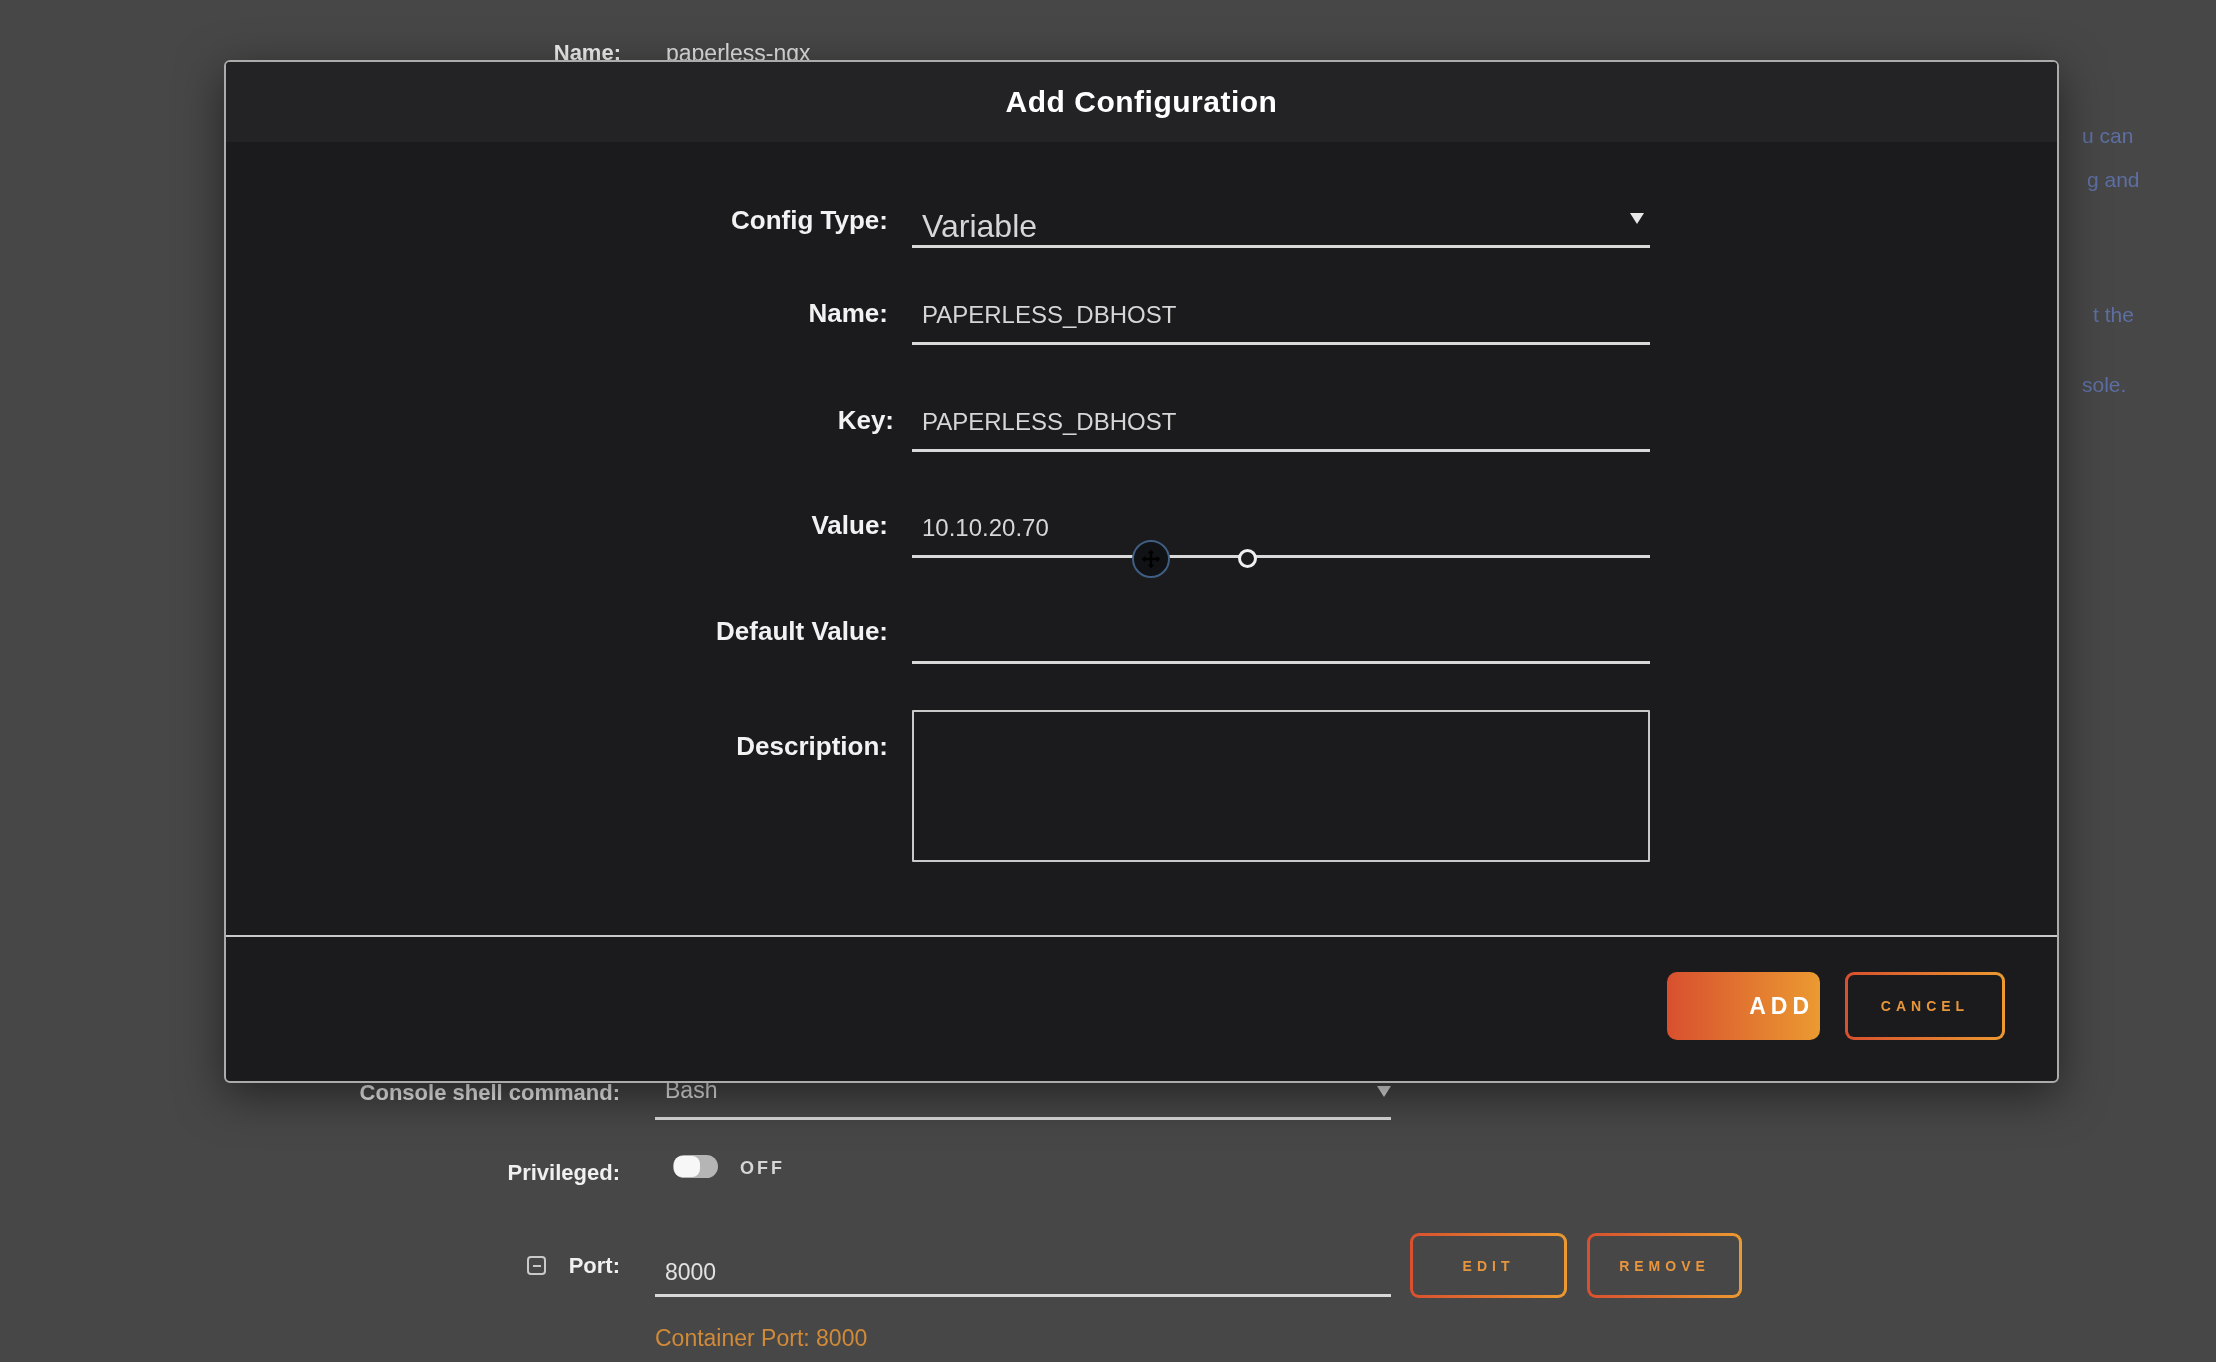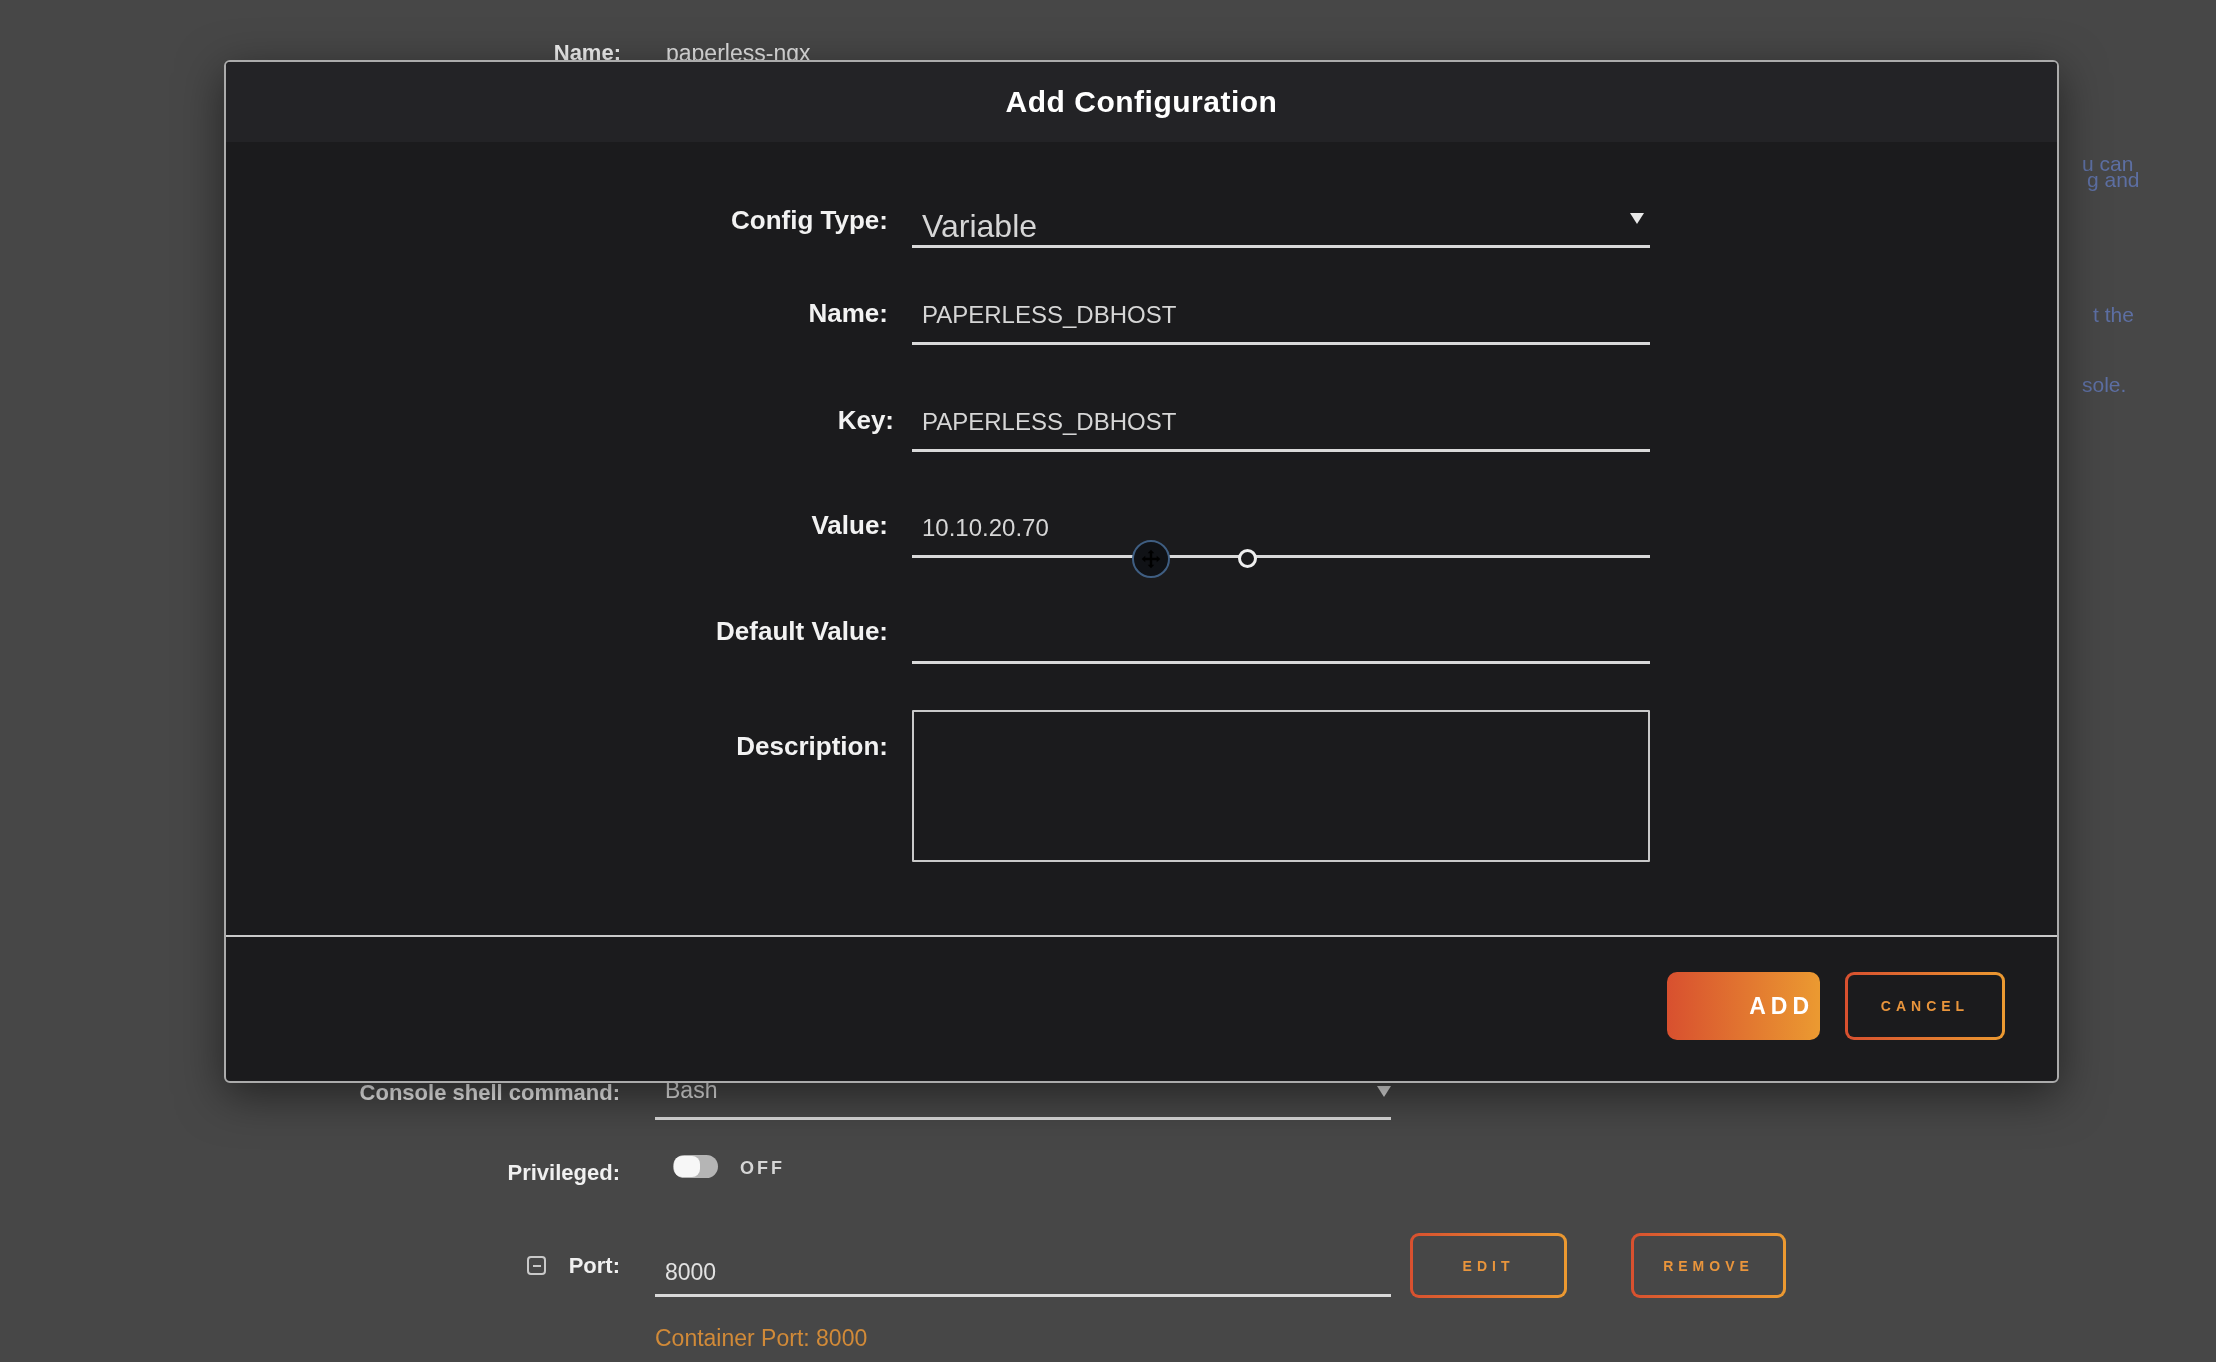--- a/index.html
+++ b/index.html
@@ -110,21 +110,21 @@
   }
 </style>
 </head>
 <body>
 
 <div class="screen">
 
   <div class="abs bg-label" style="left:371px;top:40px;width:250px;">Name:</div>
   <div class="abs bg-value" style="left:666px;top:40px;">paperless-ngx</div>
 
-  <div class="abs help-frag" style="left:2082px;top:152px;">u can</div>
+  <div class="abs help-frag" style="left:2082px;top:124px;">u can</div>
   <div class="abs help-frag" style="left:2087px;top:168px;">g and</div>
   <div class="abs help-frag" style="left:2093px;top:303px;">t the</div>
   <div class="abs help-frag" style="left:2082px;top:373px;">sole.</div>
 
   <div class="abs bg-label" style="left:320px;top:1080px;width:300px;">Console shell command:</div>
   <div class="abs bg-select" style="left:655px;top:1077px;width:736px;height:43px;">
     <span>Bash</span>
   </div>
   <div class="abs caret" style="left:1377px;top:1086px;"></div>
 
@@ -135,21 +135,21 @@
   <div class="abs toggle-state" style="left:740px;top:1158px;">OFF</div>
 
   <div class="abs collapse-box" style="left:527px;top:1256px;">
     <div class="collapse-bar"></div>
   </div>
   <div class="abs bg-label" style="left:420px;top:1253px;width:200px;">Port:</div>
   <input class="abs bg-underline-field" style="left: 655px; top: 1256px; width: 736px; height: 41px;" value="8000">
   <div class="abs gbtn" style="left:1410px;top:1233px;width:157px;height:65px;">
     <div class="gbtn-inner on-gray">EDIT</div>
   </div>
-  <div class="abs gbtn" style="left:1587px;top:1233px;width:155px;height:65px;margin-left:44px;">
+  <div class="abs gbtn" style="left:1587px;top:1233px;width:155px;height:65px;">
     <div class="gbtn-inner on-gray">REMOVE</div>
   </div>
   <div class="abs hint-orange" style="left:655px;top:1325px;">Container Port: 8000</div>
 
   <div class="modal">
 
     <div class="modal-header">
       <div class="modal-title">Add Configuration</div>
     </div>
 

